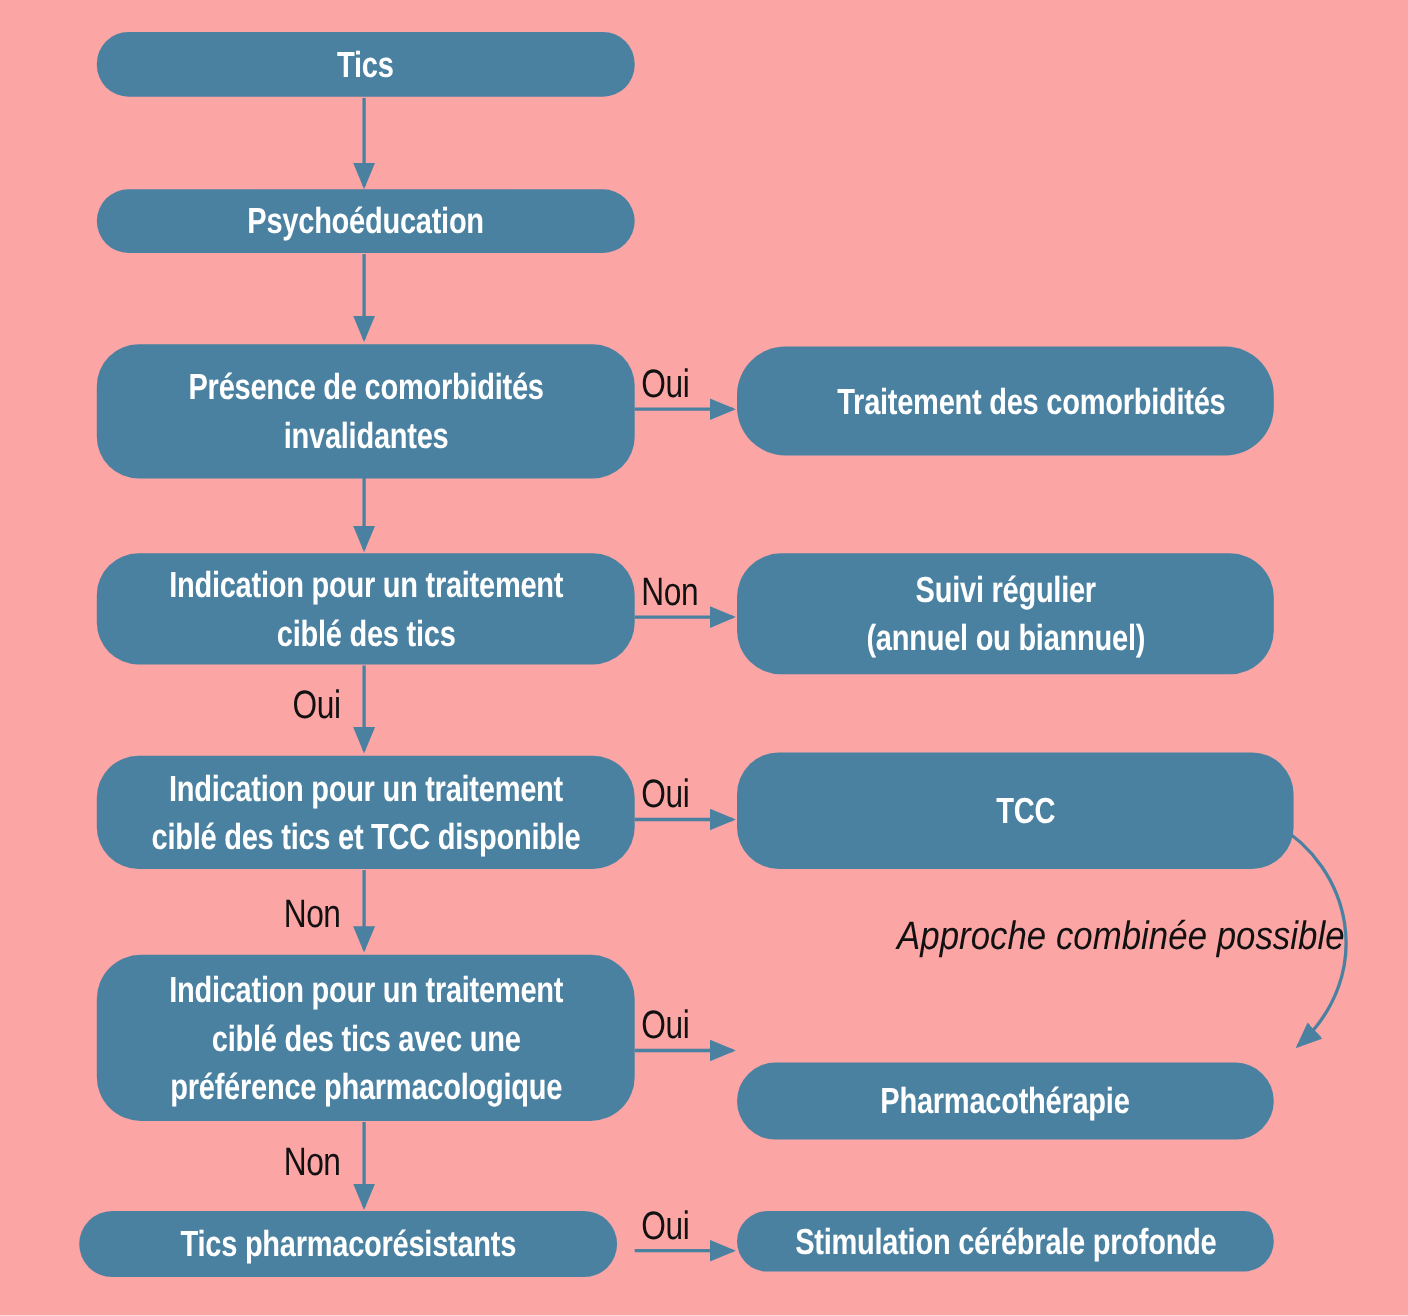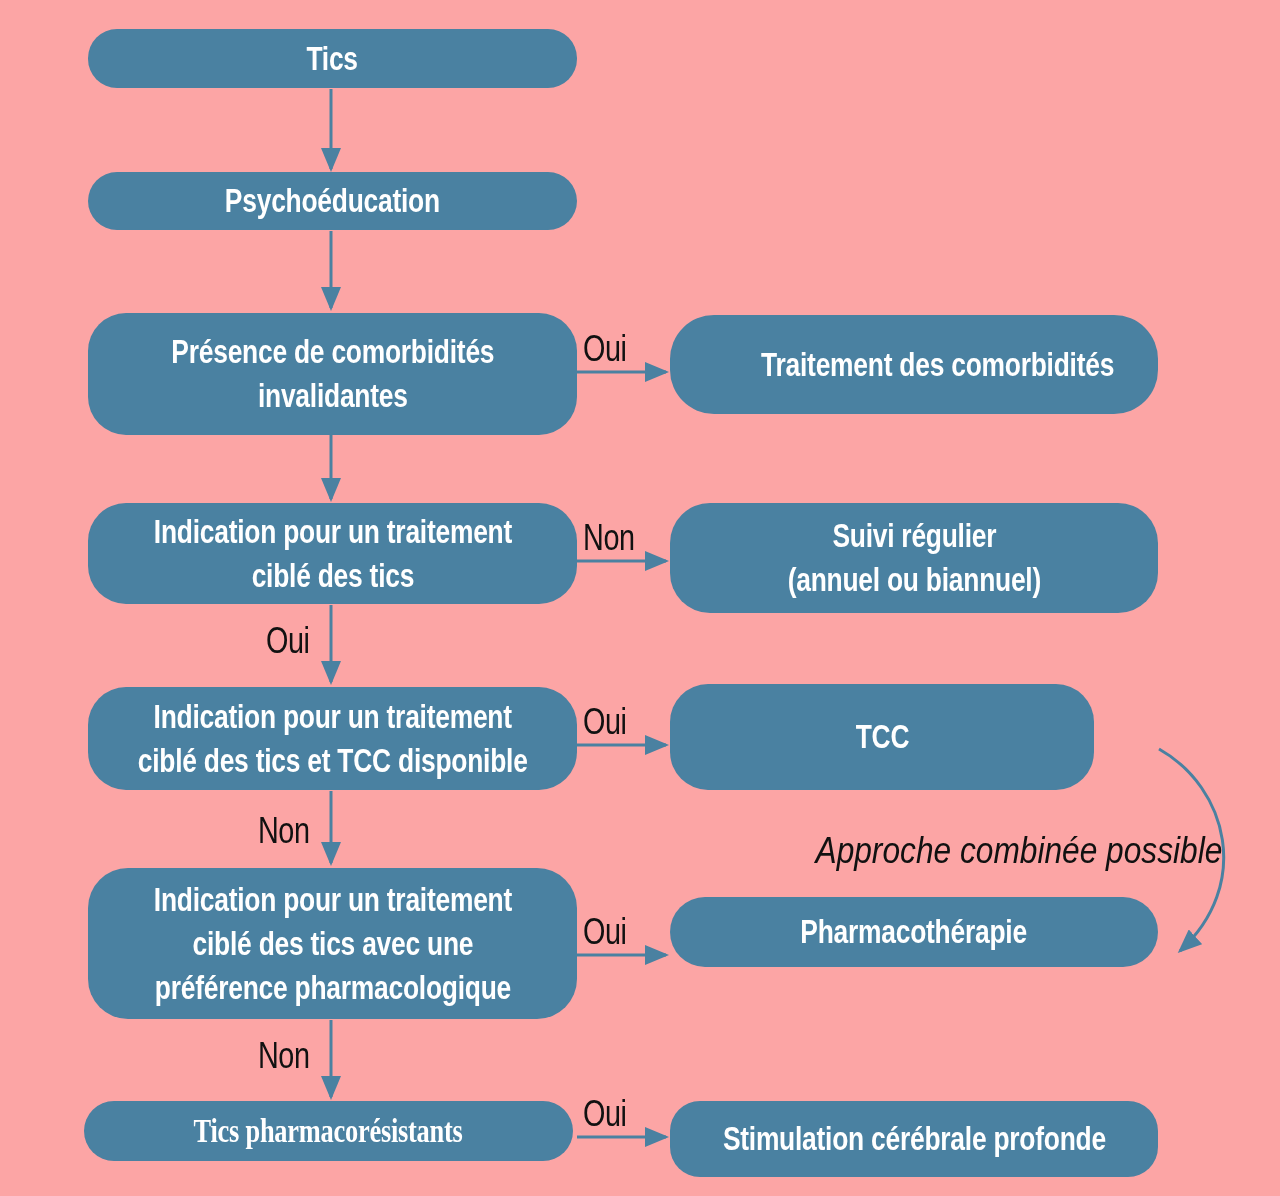--- a/index.html
+++ b/index.html
@@ -66,25 +66,25 @@
     white-space: nowrap;
   }
   
   #n0  { left: 88px;  top: 29px;   width: 489px; height: 59px;  border-radius: 29px; }
   #n1  { left: 88px;  top: 172px;  width: 489px; height: 58px;  border-radius: 29px; }
   #n2  { left: 88px;  top: 313px;  width: 489px; height: 122px; border-radius: 38px; }
   #n3  { left: 670px; top: 315px;  width: 488px; height: 99px;  border-radius: 44px; justify-content: flex-end; }
   #n4  { left: 88px;  top: 503px;  width: 489px; height: 101px; border-radius: 38px; }
   #n5  { left: 670px; top: 503px;  width: 488px; height: 110px; border-radius: 40px; }
   #n6  { left: 88px;  top: 687px;  width: 489px; height: 103px; border-radius: 38px; }
-  #n7  { left: 670px; top: 684px;  width: 424px; height: 106px; border-radius: 38px; }
+  #n7  { left: 670px; top: 684px;  width: 488px; height: 106px; border-radius: 38px; padding-left: 18px; }
   #n8  { left: 88px;  top: 868px;  width: 489px; height: 151px; border-radius: 40px; }
-  #n9  { left: 670px; top: 897px;  width: 488px; height: 70px;  border-radius: 35px; }
-  #n10 { left: 84px;  top: 1101px; width: 489px; height: 60px;  border-radius: 30px; font-family: Liberation Serif, serif; }
-  #n11 { left: 670px; top: 1101px; width: 488px; height: 76px;  border-radius: 30px; }
+  #n9  { left: 670px; top: 966px;  width: 488px; height: 70px;  border-radius: 35px; }
+  #n10 { left: 72px;  top: 1101px; width: 489px; height: 60px;  border-radius: 30px; }
+  #n11 { left: 670px; top: 1101px; width: 488px; height: 55px;  border-radius: 30px; }
   
   #el2  { left: 583px; top: 329px; }
   #el4  { left: 583px; top: 518px; }
   #el6  { left: 583px; top: 702px; }
   #el8  { left: 583px; top: 912px; }
   #el10 { left: 583px; top: 1094px; }
   #el5  { right: 970px; top: 621px; }
   #el7  { right: 970px; top: 811px; }
   #el9  { right: 970px; top: 1036px; }
 </style>

